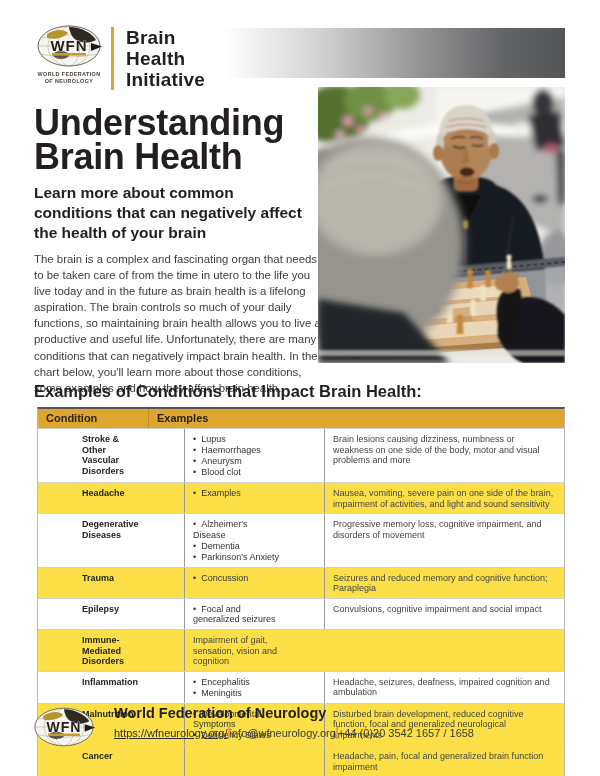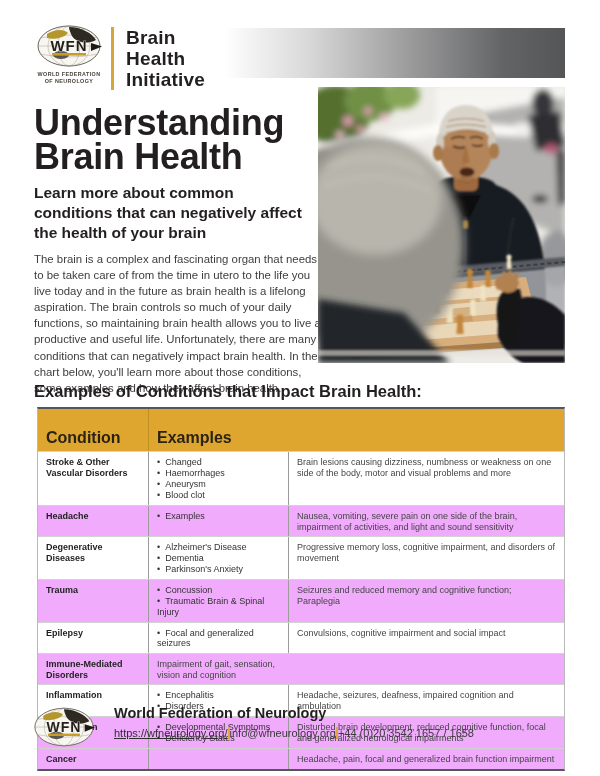--- a/index.html
+++ b/index.html
@@ -28,25 +28,25 @@
   
   .photo{position:absolute;left:318px;top:87px;width:247px;height:276px;overflow:hidden;background:#ecebe7;}
   .photo svg{display:block;}
 
   
   .section-heading{position:absolute;left:34px;top:382px;font-size:16.5px;font-weight:800;color:#231f20;}
   .ctable{position:absolute;left:37px;top:407px;width:528px;
           border-top:2px solid #55565a;border-bottom:2px solid #55565a;
           border-left:1px solid #b9b9b9;border-right:1px solid #b9b9b9;box-sizing:border-box;}
   .thead{display:grid;grid-template-columns:110px 140px 1fr;background:#dfa62f;}
-  .thead .hc{padding:20px 8px 4px;font-size:16px;font-weight:700;color:#2a2315;}
+  .thead .hc{padding:3px 8px 4px;font-size:11px;font-weight:700;color:#2a2315;}
   .trow{display:grid;grid-template-columns:110px 140px 1fr;background:#ffffff;border-top:1px solid #d2d2d0;}
   .trow:first-of-type{border-top:none;}
-  .trow.alt{background:#f0abfc;}
-  .c{padding:5px 8px 4px;font-size:9px;line-height:10.5px;box-sizing:border-box;}
+  .trow.alt{background:#fde047;}
+  .c{padding:5px 8px 4px;font-size:9px;line-height:10.5px;box-sizing:border-box;margin-left:36px;}
   .cond{font-weight:700;color:#1f1f1f;}
   .ex ul{margin:0;padding:0;list-style:none;color:#333333;}
   .ex li{margin:0 0 .5px 0;}
   .ex li::before{content:"\2022\00a0\00a0";}
   .sym{color:#454545;}
   .hc2,.c2{border-left:1px solid #9b9b9b;}
   .hc3,.c3{border-left:1px solid #9b9b9b;}
   .thead .hc2,.thead .hc3{border-left:1px solid #c08f24;}
 
   
@@ -260,21 +260,21 @@
   <div class="ctable">
     <div class="thead">
       <div class="hc hc1">Condition</div>
       <div class="hc hc2">Examples</div>
     </div>
 
     <div class="trow">
       <div class="c c1 cond">Stroke &amp; Other Vascular Disorders</div>
       <div class="c c2 ex">
           <ul>
-        <li>Changed</li>
+        <li>Lupus</li>
         <li>Haemorrhages</li>
         <li>Aneurysm</li>
         <li>Blood clot</li>
       </ul>
         </div>
       <div class="c c3 sym">Brain lesions causing dizziness, numbness or weakness on one side of the body, motor and visual problems and more</div>
     </div>
 
     <div class="trow alt">
       <div class="c c1 cond">Headache</div>
@@ -296,21 +296,20 @@
       </ul>
         </div>
       <div class="c c3 sym">Progressive memory loss, cognitive impairment, and disorders of movement</div>
     </div>
 
     <div class="trow alt">
       <div class="c c1 cond">Trauma</div>
       <div class="c c2 ex">
           <ul>
         <li>Concussion</li>
-        <li>Traumatic Brain &amp; Spinal Injury</li>
       </ul>
         </div>
       <div class="c c3 sym">Seizures and reduced memory and cognitive function; Paraplegia</div>
     </div>
 
     <div class="trow">
       <div class="c c1 cond">Epilepsy</div>
       <div class="c c2 ex">
           <ul>
         <li>Focal and generalized seizures</li>
@@ -322,21 +321,21 @@
     <div class="trow alt">
       <div class="c c1 cond">Immune-Mediated Disorders</div>
       <div class="c c3 sym">Impairment of gait, sensation, vision and cognition</div>
     </div>
 
     <div class="trow">
       <div class="c c1 cond">Inflammation</div>
       <div class="c c2 ex">
           <ul>
         <li>Encephalitis</li>
-        <li>Disorders</li>
+        <li>Meningitis</li>
       </ul>
         </div>
       <div class="c c3 sym">Headache, seizures, deafness, impaired cognition and ambulation</div>
     </div>
 
     <div class="trow alt">
       <div class="c c1 cond">Malnutrition</div>
       <div class="c c2 ex">
           <ul>
         <li>Developmental Symptoms</li>

